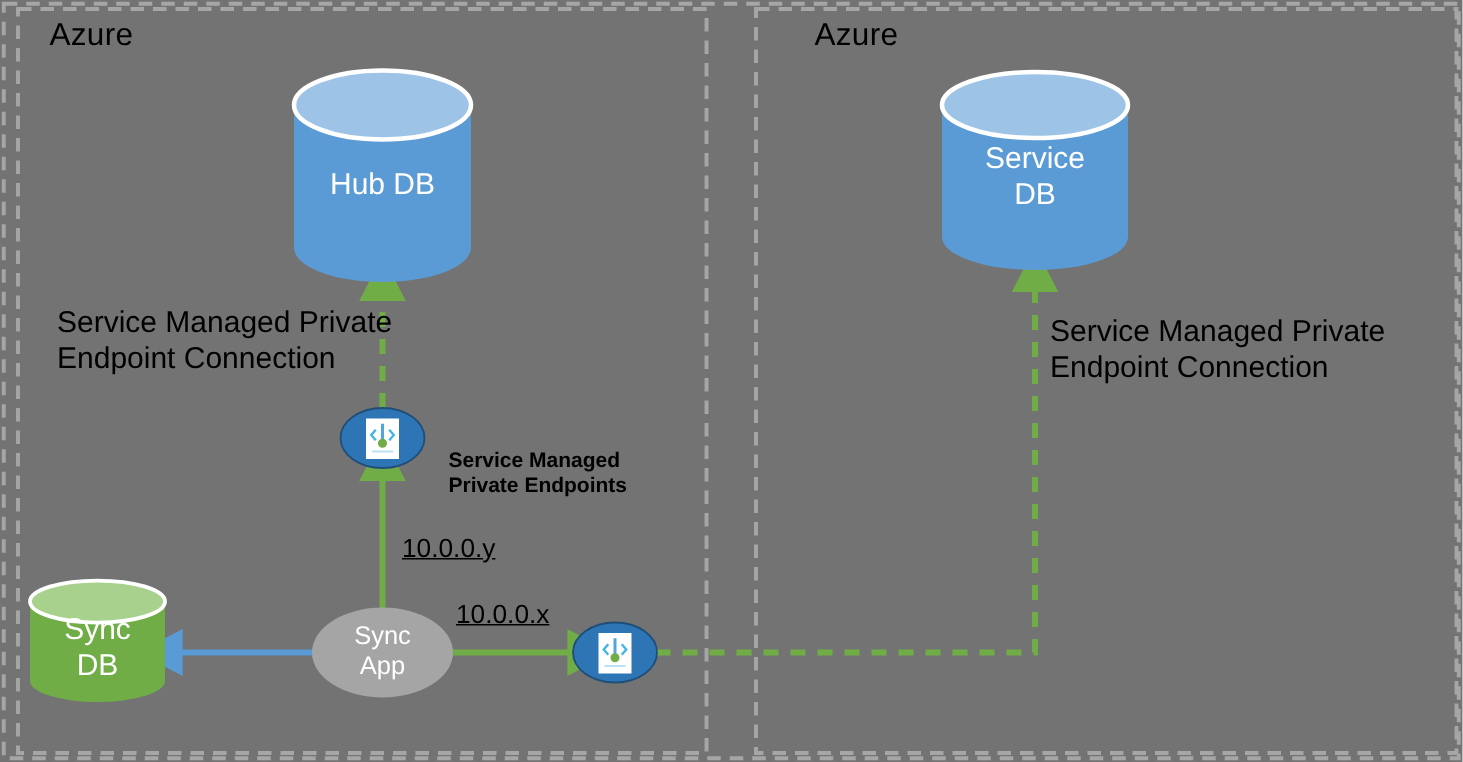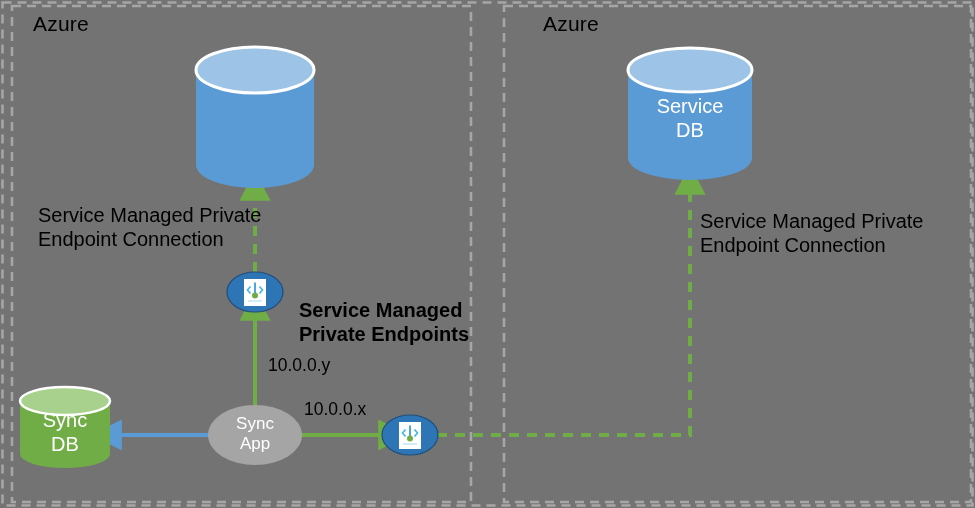--- a/index.html
+++ b/index.html
@@ -33,23 +33,24 @@
   }
   .lbl-zone {
     font-size: 21px;
     letter-spacing: 0.2px;
   }
   .lbl-conn {
     font-size: 20px;
   }
   .lbl-ip {
     font-size: 17.5px;
+    text-decoration: underline;
   }
   .lbl-bold {
-    font-size: 20px;
+    font-size: 14px;
     font-weight: bold;
   }
   .node-text {
     position: absolute;
     color: #ffffff;
     text-align: center;
     font-family: "Liberation Sans", sans-serif;
     line-height: 1.2;
     white-space: pre;
   }
@@ -144,20 +145,21 @@
         <path d="M414.5,429.5 L417.5,433 L414.5,436.5" fill="none" stroke="#41b6e6" stroke-width="1.6"></path>
         <line x1="403" y1="444" x2="417" y2="444" stroke="#b9e2f5" stroke-width="1.3"></line>
       </g>
     </g>
   </svg>
 
   <div class="lbl lbl-zone" style="left:33px; top:11px;">Azure</div>
 
   <div class="lbl lbl-zone" style="left:543px; top:11px;">Azure</div>
 
+  <div class="node-text db" style="left:196px; top:111px; width:118px;">Hub DB</div>
 
   <div class="node-text db" style="left:628px; top:94px; width:124px;">Service
 DB</div>
 
   <div class="node-text db" style="left:20px; top:408px; width:90px;">Sync
 DB</div>
 
   <div class="node-text app" style="left:208px; top:414px; width:94px;">Sync
 App</div>
 

